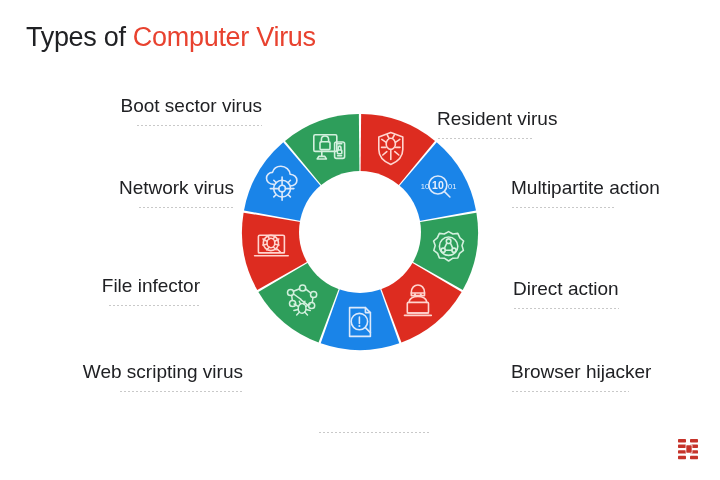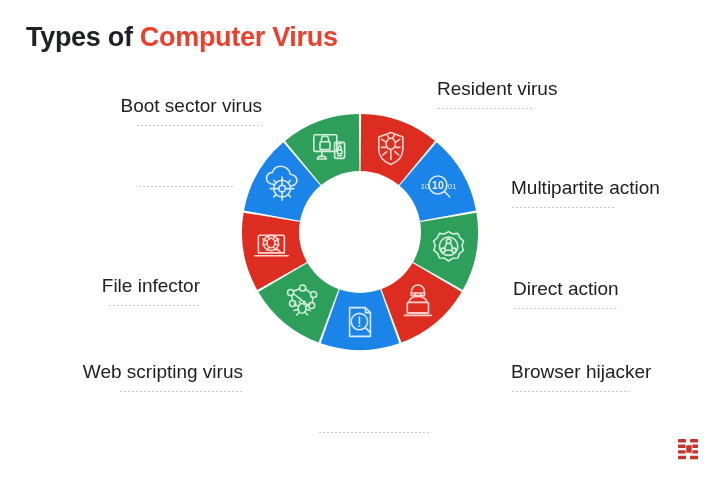--- a/index.html
+++ b/index.html
@@ -9,21 +9,21 @@
     font-family:"Liberation Sans","DejaVu Sans",sans-serif;
     overflow:hidden;
     position:relative;
     color:#202124;
   }
   #stage{position:absolute;inset:0;width:720px;height:480px;}
 
   
   .title{
     position:absolute;left:26px;top:22px;
-    font-size:27px;font-weight:bold;letter-spacing:-0.3px;
+    font-size:27px;font-weight:normal;letter-spacing:-0.3px;
     white-space:nowrap;
   }
   .title .t-dark{color:#202124;}
   .title .t-red{color:#e8422f;}
 
   
   #donut{position:absolute;left:242px;top:114px;width:236px;height:236px;}
   #donut svg{display:block;width:236px;height:236px;overflow:visible;}
   .hub{
     position:absolute;left:50%;top:50%;
@@ -178,20 +178,21 @@
     </svg>
     <div class="hub"></div>
   </div>
 
   <div class="lab r" style="left:0px;top:96px;width:262px;">
     <span>Boot sector virus</span>
     <div class="dots" style="width:126px;"></div>
   </div>
 
   <div class="lab r" style="left:0px;top:178px;width:234px;">
+    <span>Network virus</span>
     <div class="dots" style="width:96px;"></div>
   </div>
 
   <div class="lab r" style="left:0px;top:362px;width:243px;">
     <span>Web scripting virus</span>
     <div class="dots" style="width:124px;"></div>
   </div>
 
   <div class="lab r" style="left:0px;top:276px;width:200px;">
     <span>File infector</span>
@@ -210,21 +211,21 @@
   <div class="lab l" style="left:511px;top:362px;width:206px;">
     <span>Browser hijacker</span>
     <div class="dots" style="width:118px;"></div>
   </div>
 
   <div class="lab l" style="left:511px;top:178px;width:204px;">
     <span>Multipartite action</span>
     <div class="dots" style="width:104px;"></div>
   </div>
 
-  <div class="lab l" style="left:437px;top:79px;width:200px;">
+  <div class="lab l" style="left:437px;top:109px;width:200px;">
     <span>Resident virus</span>
     <div class="dots" style="width:96px;"></div>
   </div>
 
   <div id="brand">
     <svg width="26" height="26" viewBox="0 0 26 26">
       <g fill="#c6332a">
         <rect x="2" y="3" width="8" height="3.4" rx="0.7"></rect>
         <rect x="14" y="3" width="8" height="3.4" rx="0.7"></rect>
         <rect x="2" y="8.6" width="8" height="3.4" rx="0.7"></rect>

